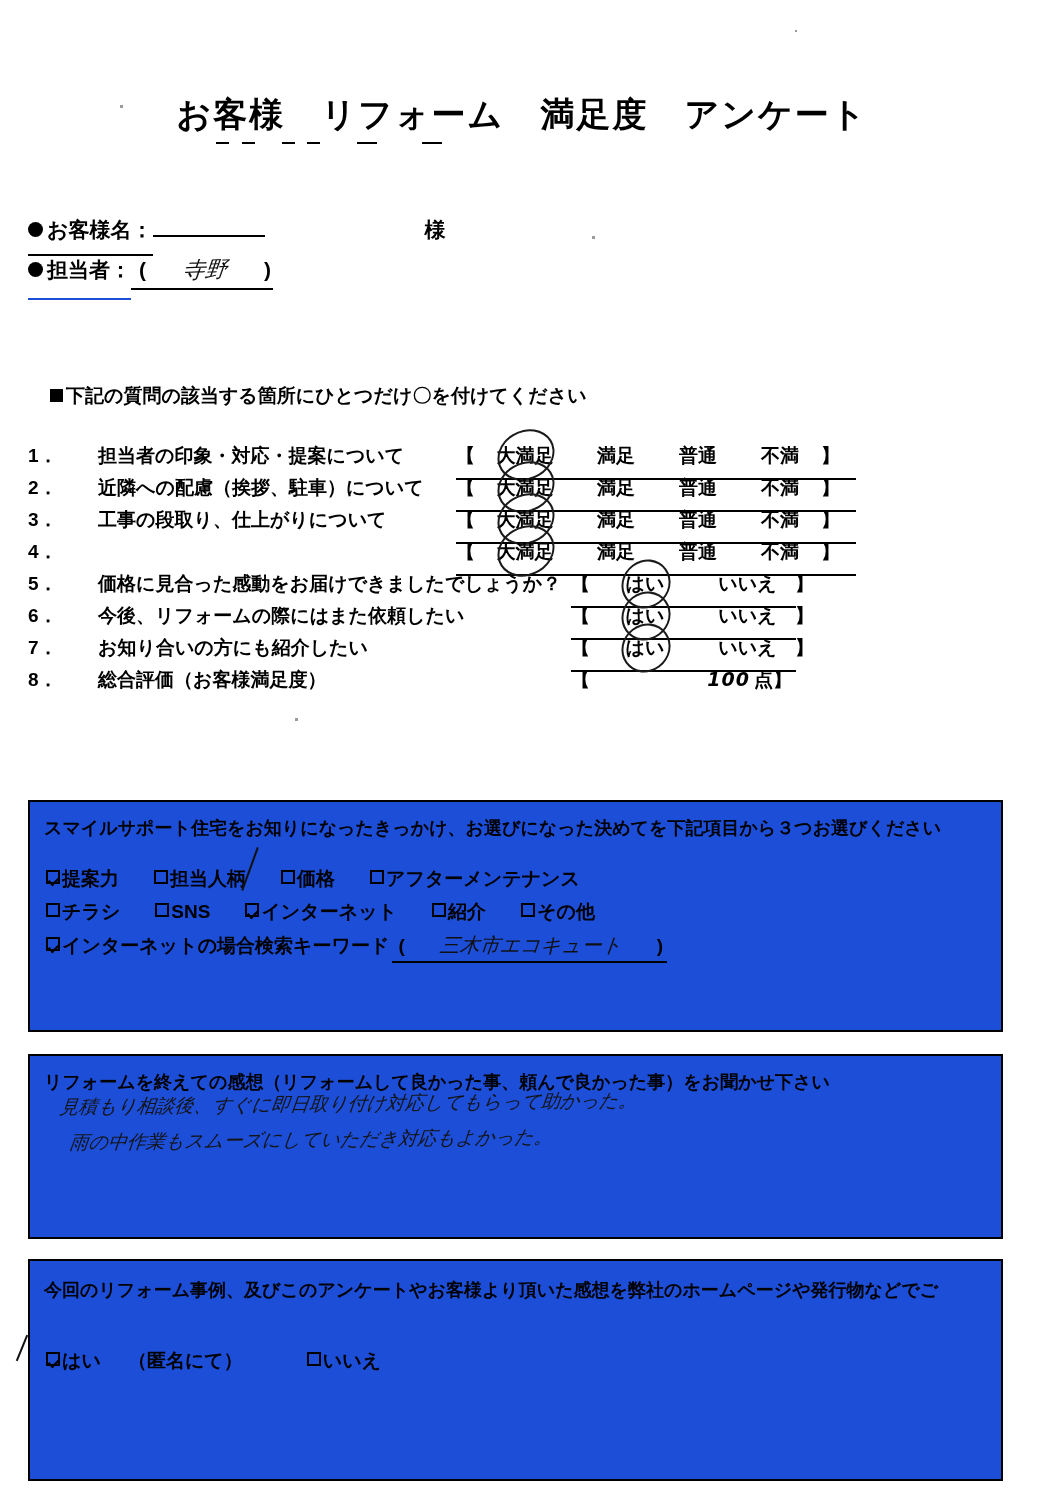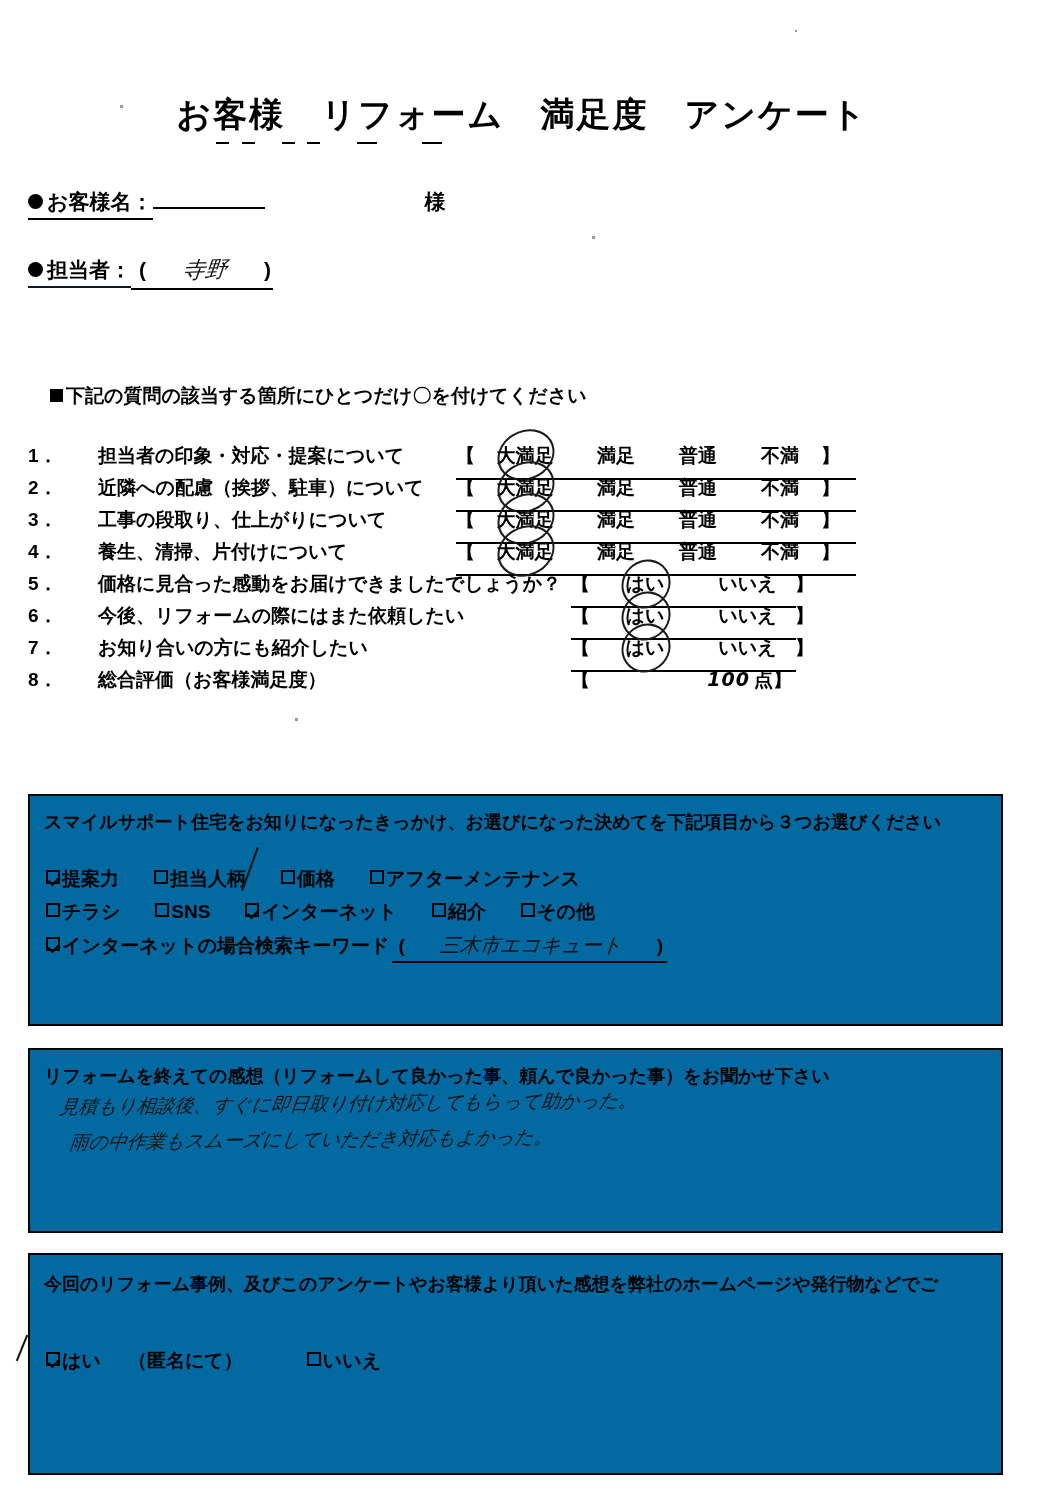--- a/index.html
+++ b/index.html
@@ -67,37 +67,38 @@
     background: #000;
     vertical-align: middle;
     margin-right: 4px;
     position: relative;
     top: -2px;
   }
   .customer-row { left: 28px; top: 188px; }
   .customer-label {
     display: inline-block;
     border-bottom: 2px solid #000;
-    padding-bottom: 2px;
+    padding-bottom: 10px;
+    margin-top: 28px;
   }
   .customer-blank {
     display: inline-block;
     width: 112px;
     border-bottom: 2px solid #000;
     padding-bottom: 2px;
   }
   .customer-suffix {
     display: inline-block;
     margin-left: 160px;
   }
   .staff-row { left: 28px; top: 255px; }
   .staff-label {
     display: inline-block;
-    border-bottom: 2px solid #0f172a;
-    padding-bottom: 2px;
+    border-bottom: 2px solid #1d4ed8;
+    padding-bottom: 14px;
   }
   .staff-paren {
     display: inline-block;
     border-bottom: 2px solid #000;
     padding-bottom: 3px;
     padding-left: 8px;
     padding-right: 2px;
     position: relative;
   }
   .hand {
@@ -208,21 +209,22 @@
     font-family: "DejaVu Sans", sans-serif;
     font-style: italic;
     letter-spacing: 1px;
   }
 
   
   .box {
     position: absolute;
     border: 2px solid #000;
     box-sizing: border-box;
-    background: #0369a1;
+    background: #1d4ed8;
+    margin-top: 6px;
   }
   #box-source { left: 28px; top: 794px;  width: 975px; height: 232px; }
   #box-impression { left: 28px; top: 1048px; width: 975px; height: 185px; }
   #box-permission { left: 28px; top: 1253px; width: 975px; height: 222px; }
 
   .box-title {
     position: absolute;
     left: 14px;
     top: 14px;
     font-size: 18px;
@@ -384,21 +386,20 @@
     <div class="q-row">
       <span class="q-num">3．</span>
       <span class="q-text">工事の段取り、仕上がりについて</span>
       <span class="q-answers scale">
         <span class="brk">【</span><span class="opt opt-first"><span>大満足</span><span class="circle-mark"></span></span><span class="opt">満足</span><span class="opt">普通</span><span class="opt">不満</span><span class="brk">】</span>
       </span>
     </div>
 
     <div class="q-row">
       <span class="q-num">4．</span>
-      <span class="q-text">養生、清掃、片付けについて</span>
       <span class="q-answers scale">
         <span class="brk">【</span><span class="opt opt-first"><span>大満足</span><span class="circle-mark"></span></span><span class="opt">満足</span><span class="opt">普通</span><span class="opt">不満</span><span class="brk">】</span>
       </span>
     </div>
 
     <div class="q-row">
       <span class="q-num">5．</span>
       <span class="q-text">価格に見合った感動をお届けできましたでしょうか？</span>
       <span class="q-answers yesno">
         <span class="brk">【</span><span class="opt opt-yes"><span>はい</span><span class="circle-mark small"></span></span><span class="opt opt-no">いいえ</span><span class="brk">】</span>

